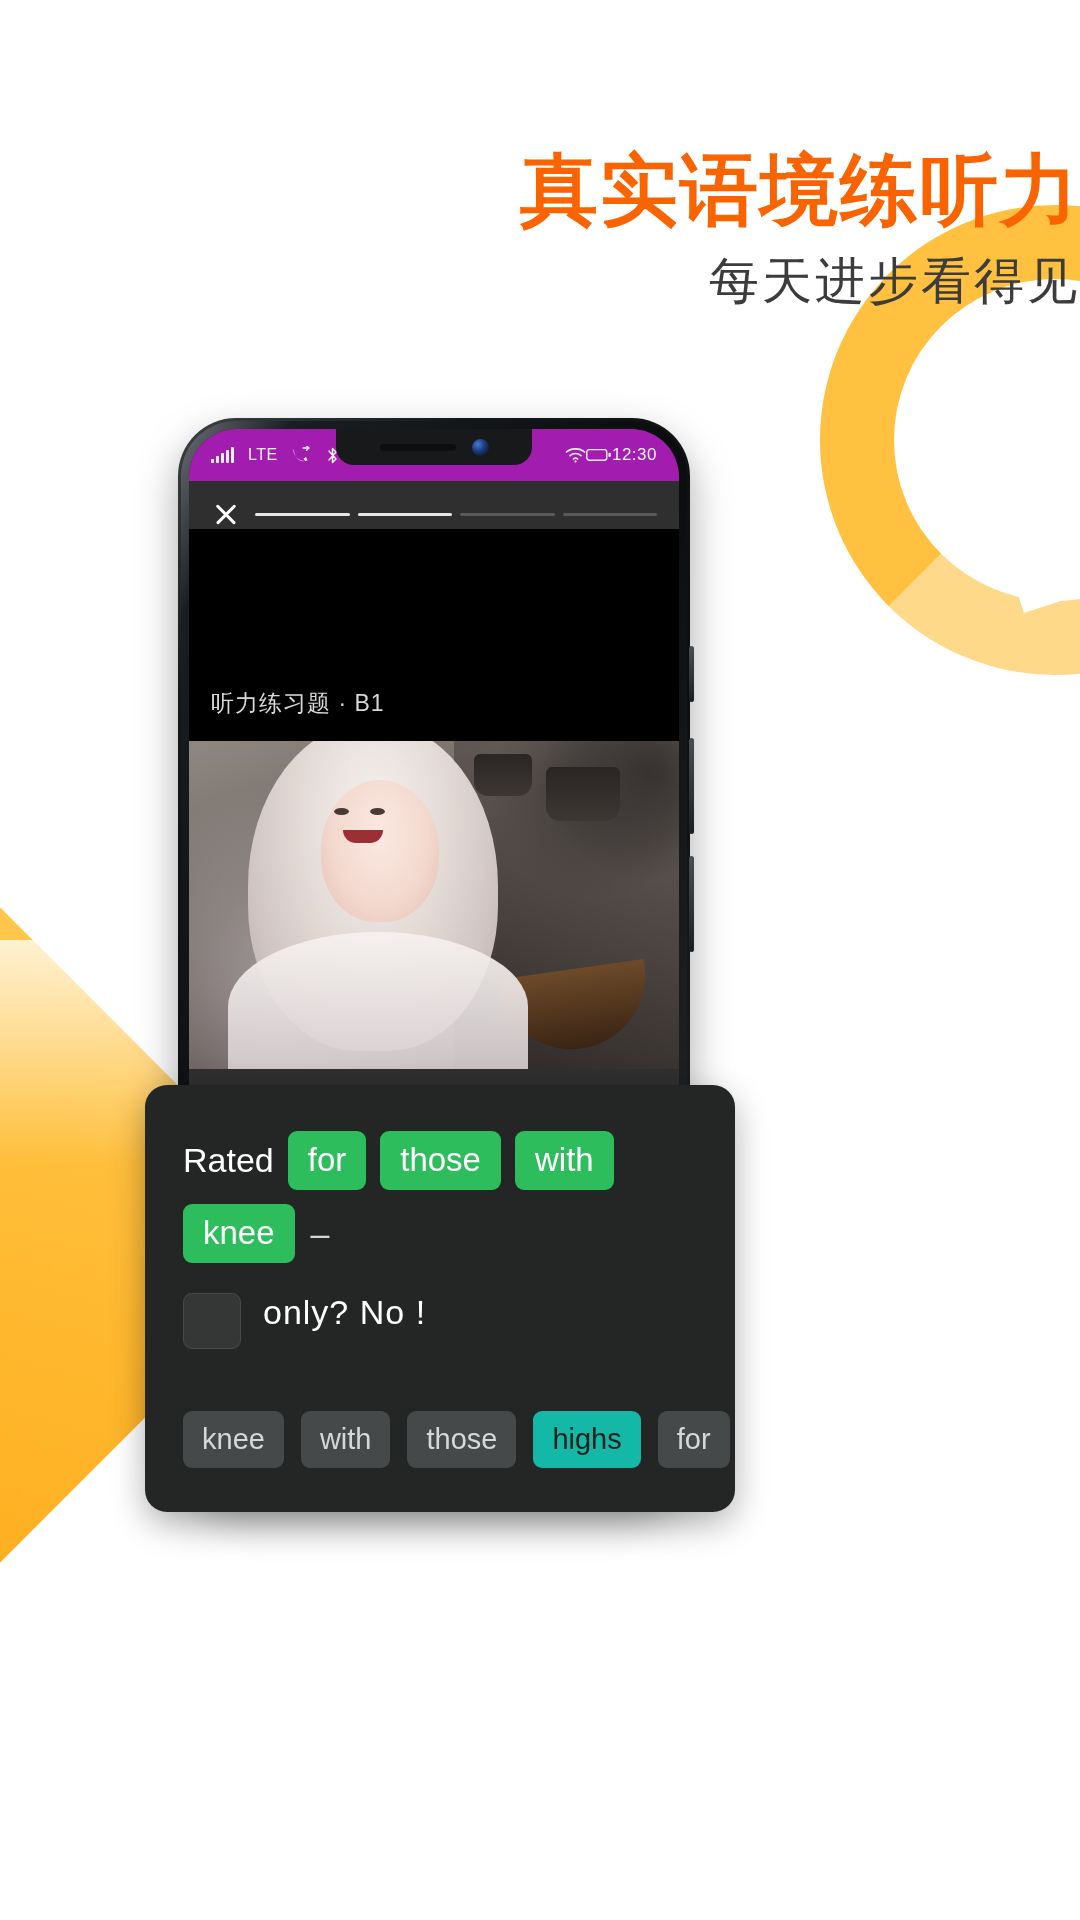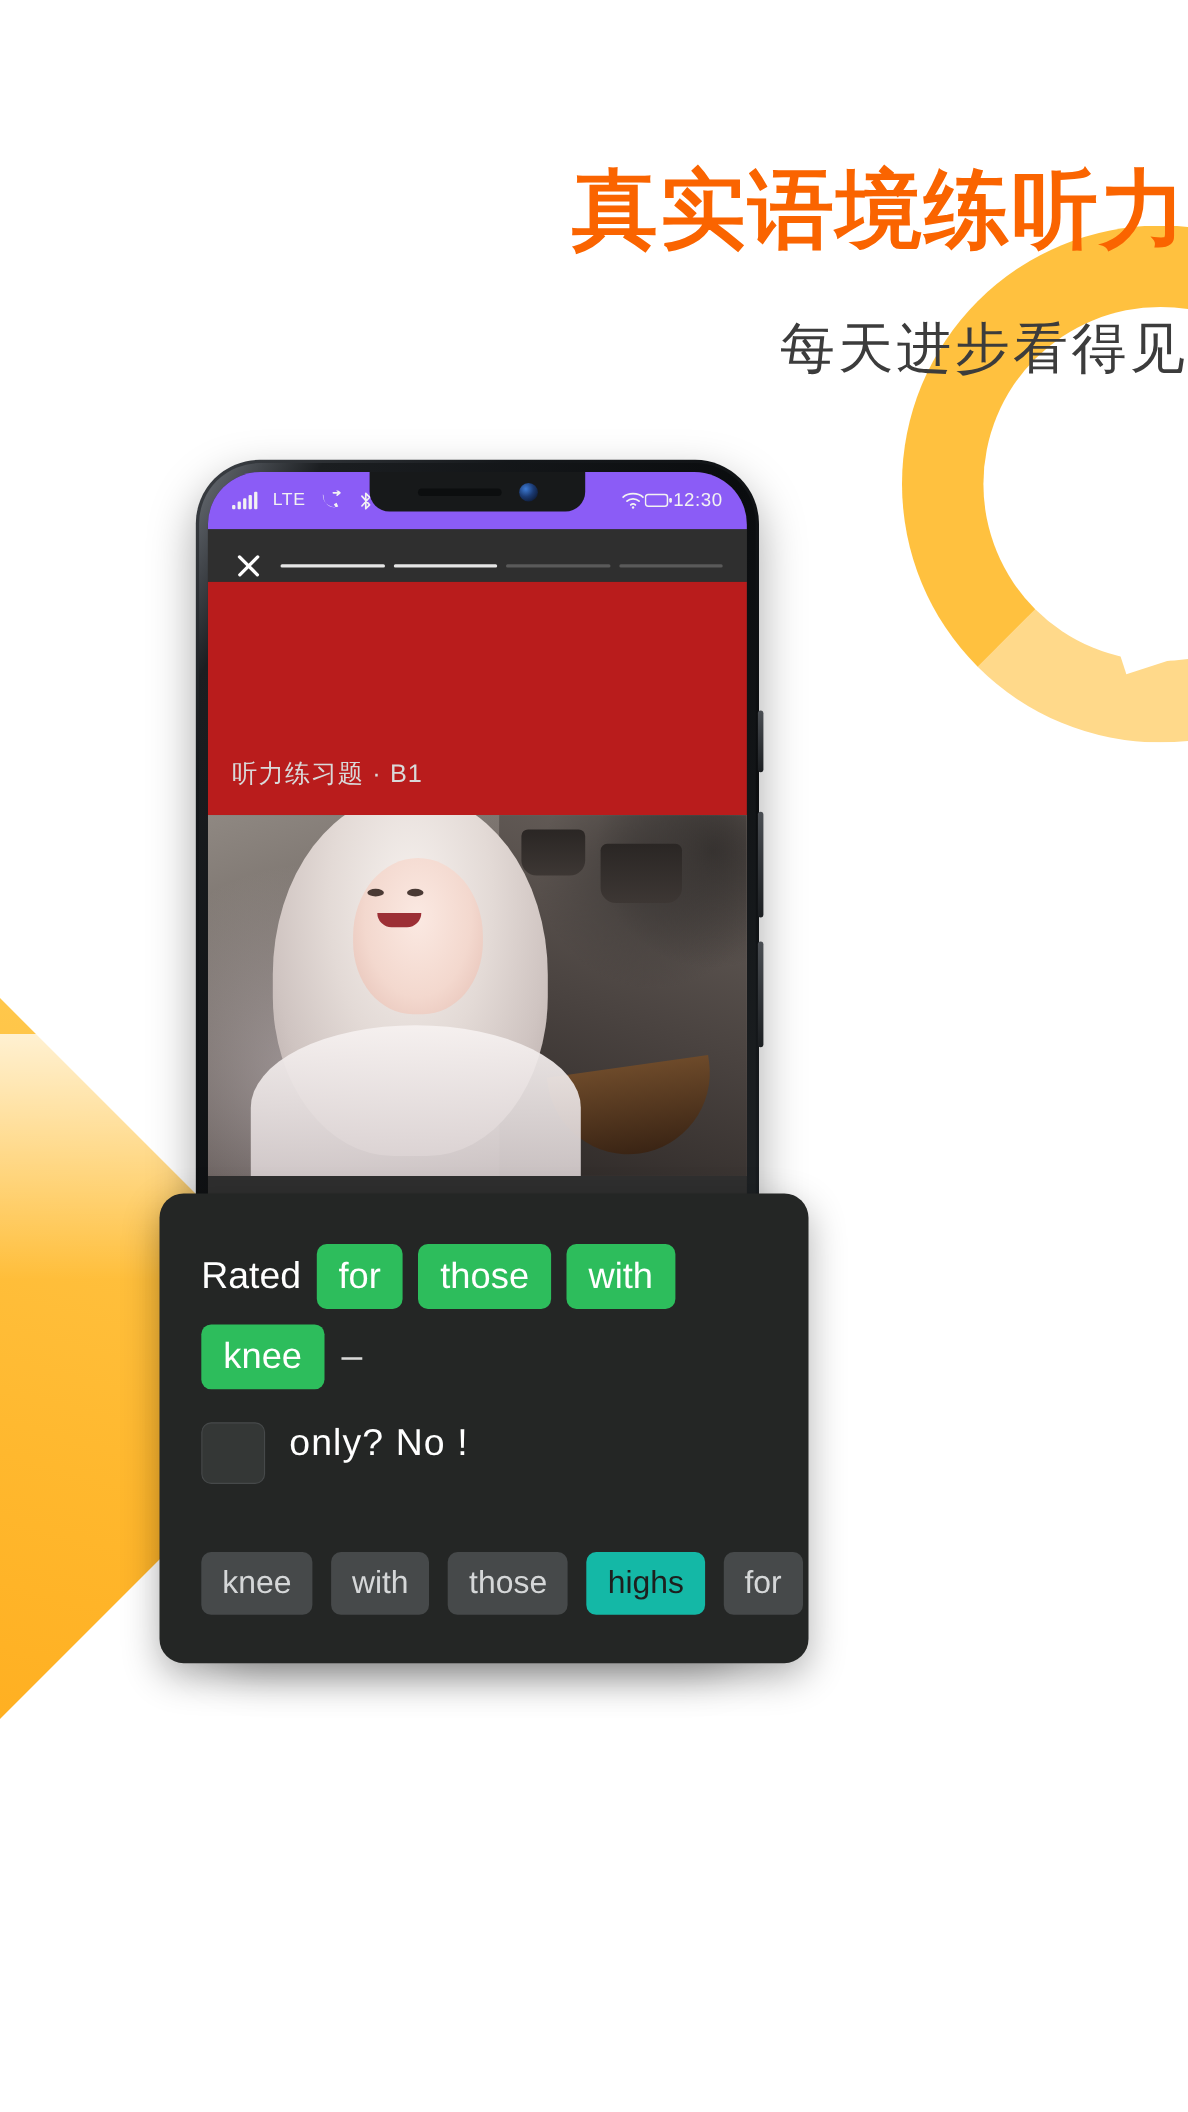--- a/index.html
+++ b/index.html
@@ -53,21 +53,21 @@
     text-align:right; z-index:3;
   }
   .headline {
     font-size:78px;
     font-weight:bold;
     color:#fa6400;
     letter-spacing:2px;
     line-height:1.08;
   }
   .subheadline {
-    margin-top:52px;
+    margin-top:16px;
     font-size:50px;
     color:#3c3c3c;
     letter-spacing:3px;
     font-weight:normal;
   }
 
   
   .phone {
     position:absolute;
     left:178px; top:418px;
@@ -102,21 +102,21 @@
     z-index:1;
   }
   .btn-side.b1 { top:228px; height:56px; }
   .btn-side.b2 { top:320px; height:96px; }
   .btn-side.b3 { top:438px; height:96px; }
 
   
   .status-bar {
     position:relative;
     height:52px;
-    background:#8b5cf6;
+    background:#a21caf;
     display:flex;
     align-items:center;
     padding:0 22px;
     color:#f2f2f2;
     font-size:17px;
   }
   .status-left { display:flex; align-items:center; gap:14px; }
   .status-right { display:flex; align-items:center; margin-left:auto; }
   .sb-icon { display:flex; align-items:center; }
   .signal-bars { display:flex; align-items:flex-end; gap:2px; height:16px; }
@@ -162,21 +162,21 @@
     width:26px;height:2.6px;background:#ffffff;border-radius:2px;
   }
   .close-x::before{transform:rotate(45deg);}
   .close-x::after{transform:rotate(-45deg);}
   .progress-track { display:flex; gap:8px; flex:1; }
   .progress-seg { height:3px; flex:1; border-radius:2px; background:#5a5a5a; }
   .progress-seg.done { background:#e6e6e6; }
 
   
   .lesson-area {
-    background:#b91c1c;
+    background:#000000;
     height:212px;
     position:relative;
   }
   .lesson-label {
     position:absolute;
     left:22px; bottom:22px;
     color:#d9d9d9;
     font-size:23px;
     letter-spacing:1px;
   }

